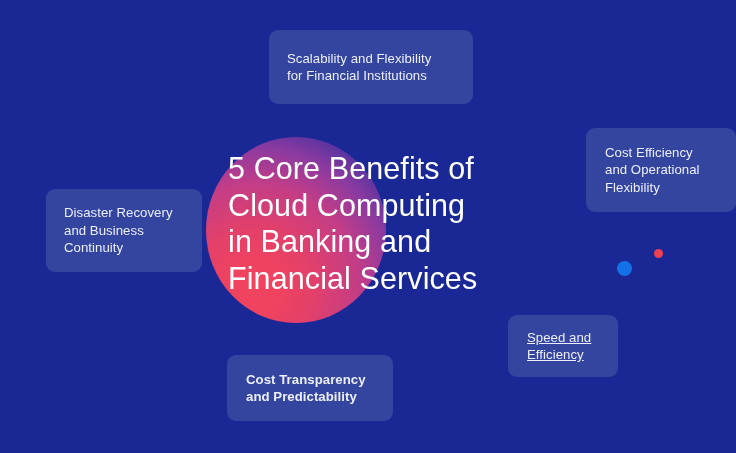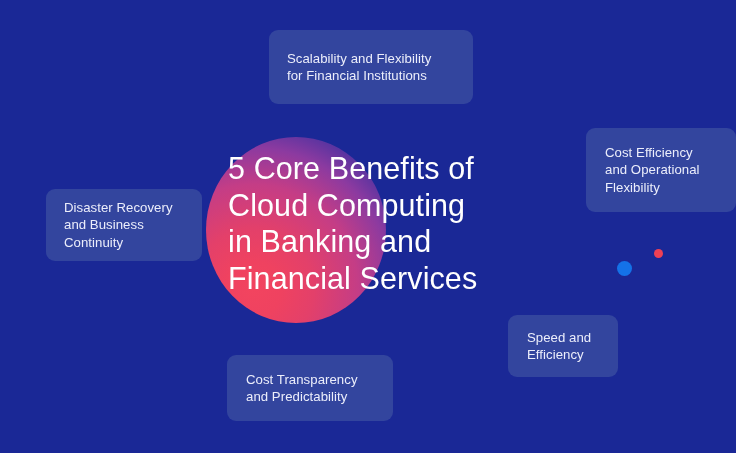--- a/index.html
+++ b/index.html
@@ -78,32 +78,34 @@
     width: 204px; height: 74px;
     padding: 0 18px;
   }
   #callout-cost-efficiency {
     left: 562px; top: 128px;
     width: 150px; height: 84px;
     padding: 9px 19px;
   }
   #callout-disaster-recovery {
     left: 22px; top: 189px;
-    width: 156px; height: 72px;
+    width: 156px; height: 83px;
     padding: 0 18px;
   }
   #callout-speed {
     left: 484px; top: 315px;
     width: 110px; height: 62px;
     padding: 0 19px;
+    text-decoration: underline;
   }
   #callout-cost-transparency {
     left: 203px; top: 355px;
     width: 166px; height: 66px;
     padding: 0 19px;
+    font-weight: bold;
   }
 
   
   .dot {
     position: absolute;
     border-radius: 50%;
   }
   #dot-blue {
     left: 617px; top: 261px;
     width: 15px; height: 15px;

